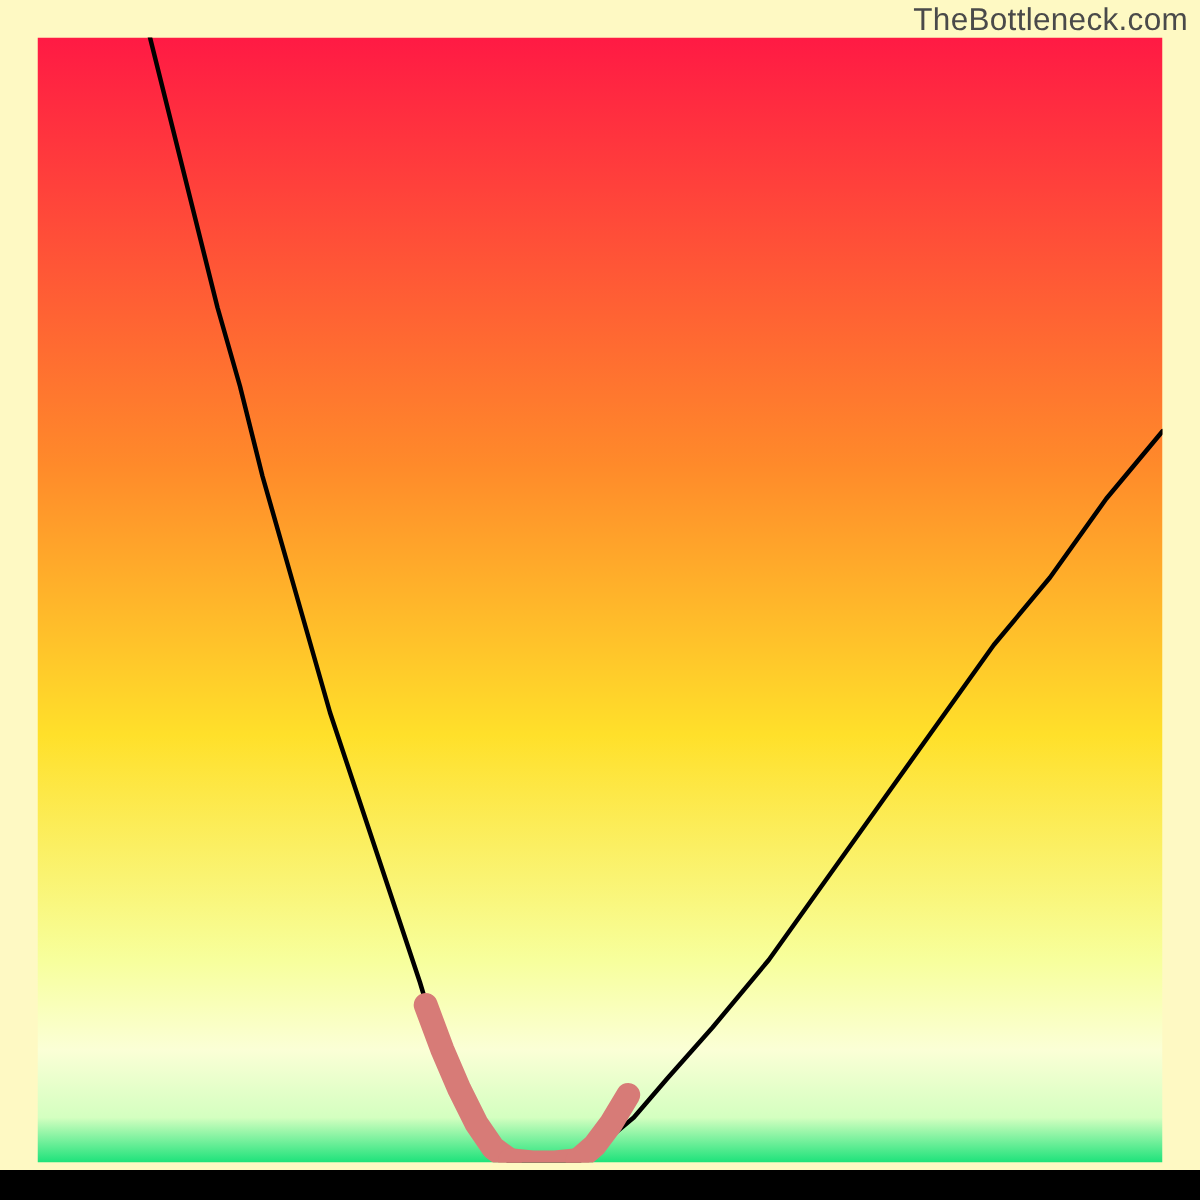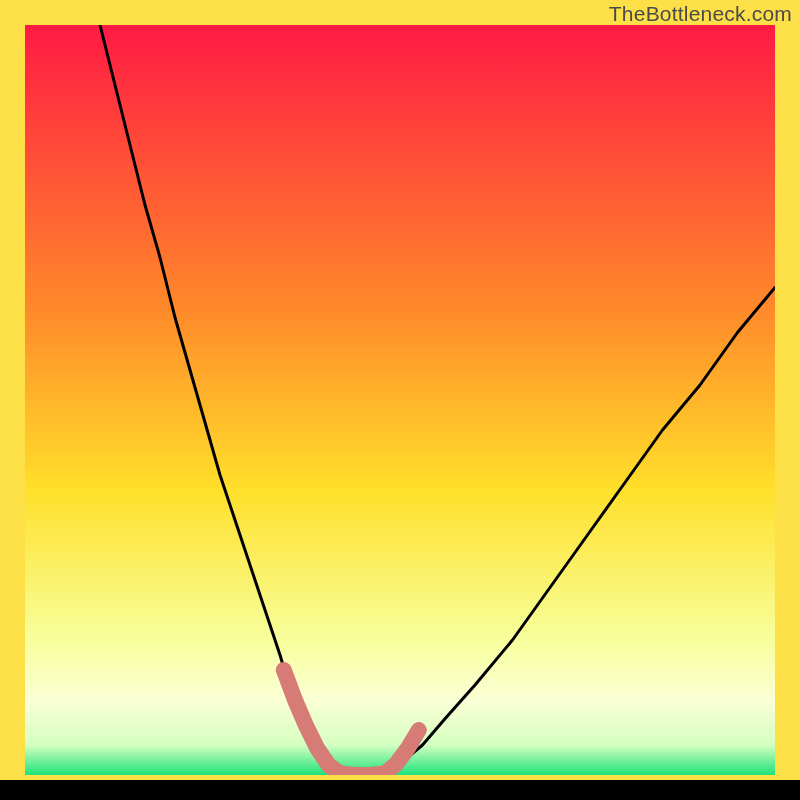--- a/index.html
+++ b/index.html
@@ -10,21 +10,21 @@
     background: #000;
     overflow: hidden;
     font-family: Arial, Helvetica, sans-serif;
   }
   .frame {
     position: absolute;
     left: 0;
     top: 0;
     width: 800px;
     height: 780px;
-    background: #fde047;
+    background: #fef9c3;
   }
   .plot {
     position: absolute;
     left: 25px;
     top: 25px;
     width: 750px;
     height: 750px;
   }
   .watermark {
     position: absolute;

